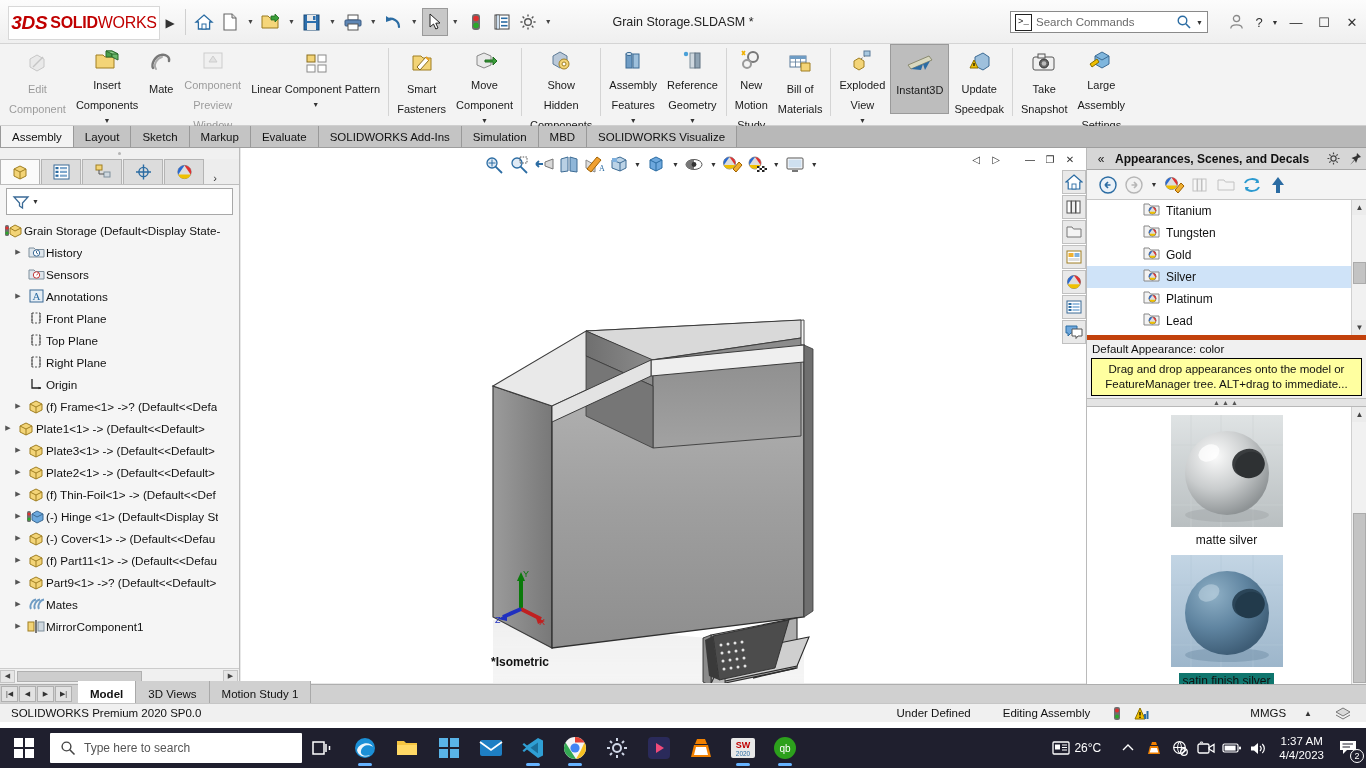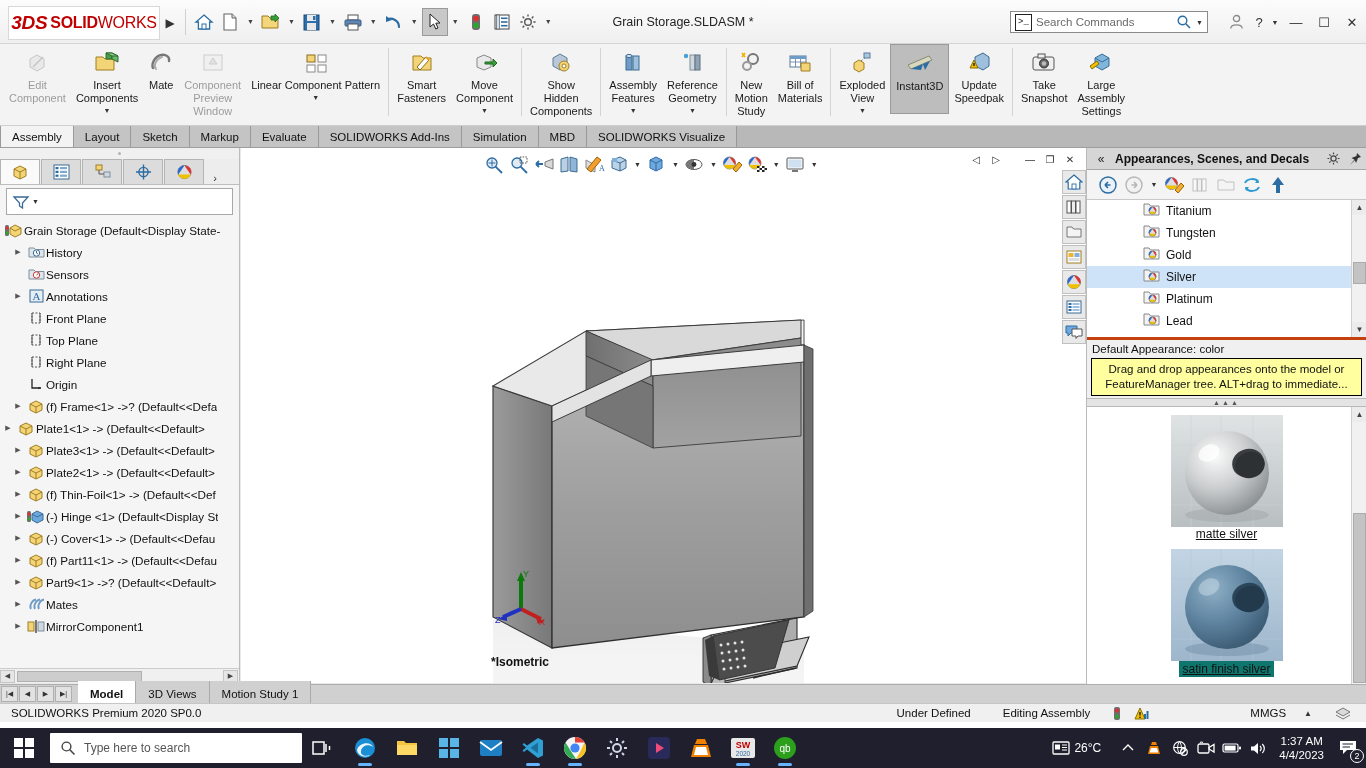--- a/index.html
+++ b/index.html
@@ -64,21 +64,21 @@
     display: flex; align-items: flex-start; padding-left: 4px;
   }
   .rb-item {
     height: 78px; display: flex; flex-direction: column; align-items: center;
     padding: 4px 5px 0 5px; text-align: center; cursor: default;
     justify-content: flex-start;
   }
   .rb-item.active { background: #bdbdbd; border: 1px solid #9a9a9a; height:70px; }
   .rb-item.disabled { opacity: 0.42; }
   .rb-ico { height: 30px; display: flex; align-items: center; justify-content: center; }
-  .rb-lbl { font-size: 11px; color: #1a1a1a; line-height: 13px; white-space: pre-line; margin-top: 1px; }
+  .rb-lbl { font-size: 11px; color: #1a1a1a; line-height: 20px; white-space: pre-line; margin-top: 1px; }
   .rb-dd { font-size: 7px; color: #333; line-height: 7px; margin-top: 2px; }
   .rb-sep { width: 1px; height: 68px; background: #d4d4d4; margin: 4px 3px 0 3px; }
 
   
   .tabbar {
     position: absolute; left: 0; top: 126px; width: 1366px; height: 22px;
     background: #b8b8b8; display: flex; align-items: flex-end;
     border-bottom: 1px solid #9e9e9e;
   }
   .tab {
@@ -142,41 +142,41 @@
     background: #f0f0f0; border-left: 1px solid #bababa;
     display: flex; flex-direction: column;
   }
   .tp-header { height: 22px; background: #d6d6d6; display: flex; align-items: center;
                border-bottom: 1px solid #a8a8a8; }
   .tp-title { font-size: 12px; font-weight: bold; color: #111; flex: 1; }
   .tp-toolbar { height: 30px; background: #f4f4f4; display: flex; align-items: center;
                 border-bottom: 1px solid #c8c8c8; padding-left: 8px; }
   .tpt-btn { width: 26px; height: 26px; display: flex; align-items: center; justify-content: center; }
   .tp-list { height: 140px; background: #fff; position: relative; overflow: hidden;
-             border-bottom: 3px solid #c2410c; }
+             border-bottom: 5px solid #c2410c; }
   .tp-item { height: 22px; display: flex; align-items: center; padding-left: 56px;
              font-size: 12px; color: #111; }
   .tp-item.sel { background: #cfe3f8; }
   .tp-item .fico { margin-right: 6px; }
   .vscroll { position: absolute; right: 0; top: 0; width: 15px; height: 100%;
              background: #f1f1f1; border-left: 1px solid #d0d0d0; }
   .vs-arrow { width: 15px; height: 15px; display: flex; align-items: center; justify-content: center;
               font-size: 8px; color: #444; background: #ececec; }
   .vs-thumb { position: absolute; width: 13px; background: #c3c3c3; border: 1px solid #ababab; left: 1px; }
   .tp-caption { height: 18px; background: #f0f0f0; display: flex; align-items: center;
                 padding-left: 5px; font-size: 11.5px; color: #111; }
   .tp-tip { margin: 0 4px 2px 4px; background: #ffffa0; border: 1px solid #000;
             font-size: 11.5px; color: #111; padding: 3px 5px; text-align: center; line-height: 15px; }
   .tp-splitter { height: 9px; background: #e4e4e4; border-top: 1px solid #b9b9b9;
                  border-bottom: 1px solid #b9b9b9; display: flex; align-items: center; justify-content: center;
                  font-size: 7px; color: #555; letter-spacing: 2px; }
   .tp-gallery { flex: 1; background: #fff; position: relative; overflow: hidden; }
   .gal-item { width: 100%; display: flex; flex-direction: column; align-items: center; padding-top: 8px; }
   .gal-thumb { width: 112px; height: 112px; border: 0; }
-  .gal-cap { font-size: 12px; color: #111; margin-top: 0; text-decoration: underline; }
+  .gal-cap { font-size: 12px; color: #111; margin-top: 6px; }
   .gal-cap.sel { background: #0f766e; padding: 1px 3px; }
 
   
   .doctabs { position: absolute; left: 0; top: 684px; width: 1366px; height: 19px;
              background: #d0d0d0; display: flex; align-items: center; border-top: 1px solid #aeaeae; }
   .navbtn { width: 17px; height: 16px; display: flex; align-items: center; justify-content: center;
             background: #e2e2e2; border: 1px solid #b0b0b0; font-size: 7px; color: #333; margin-left:1px;}
   .dtab { height: 26px; padding: 0 12px; display: flex; align-items: center; font-size: 11.5px;
           color: #111; background: #d0d0d0; border-right: 1px solid #a9a9a9; }
   .dtab.active { background: #fff; font-weight: bold; }

